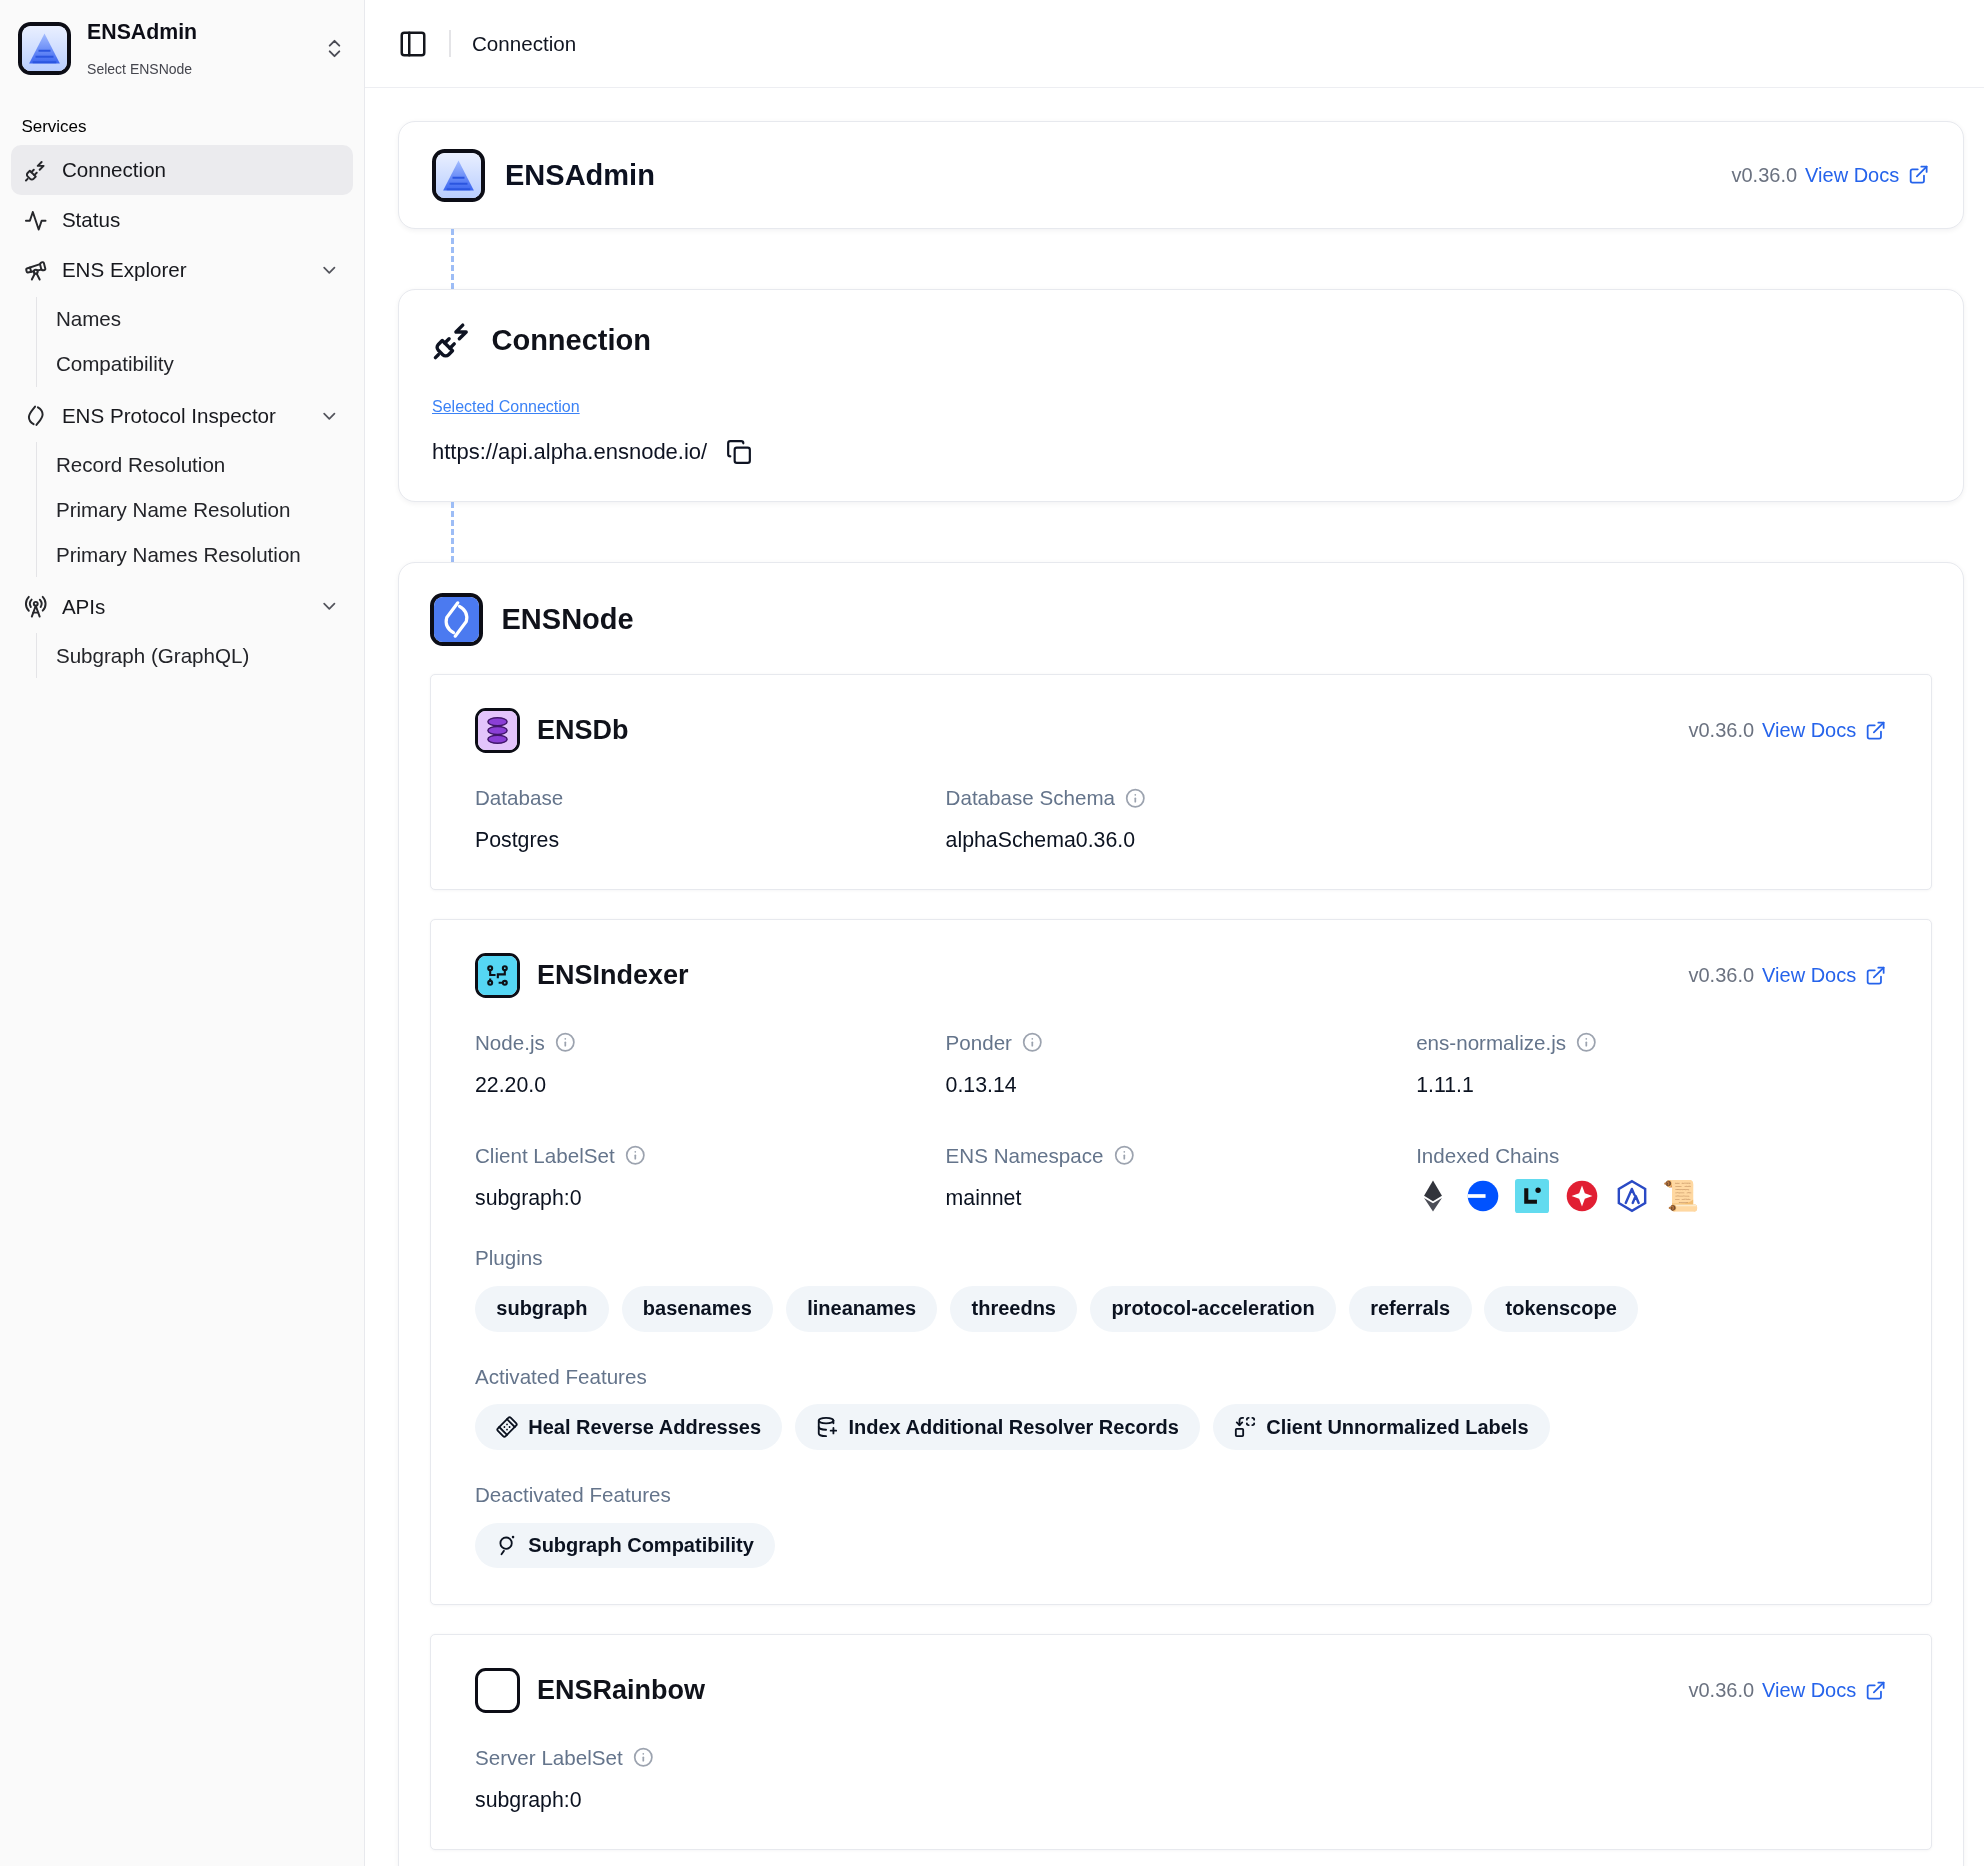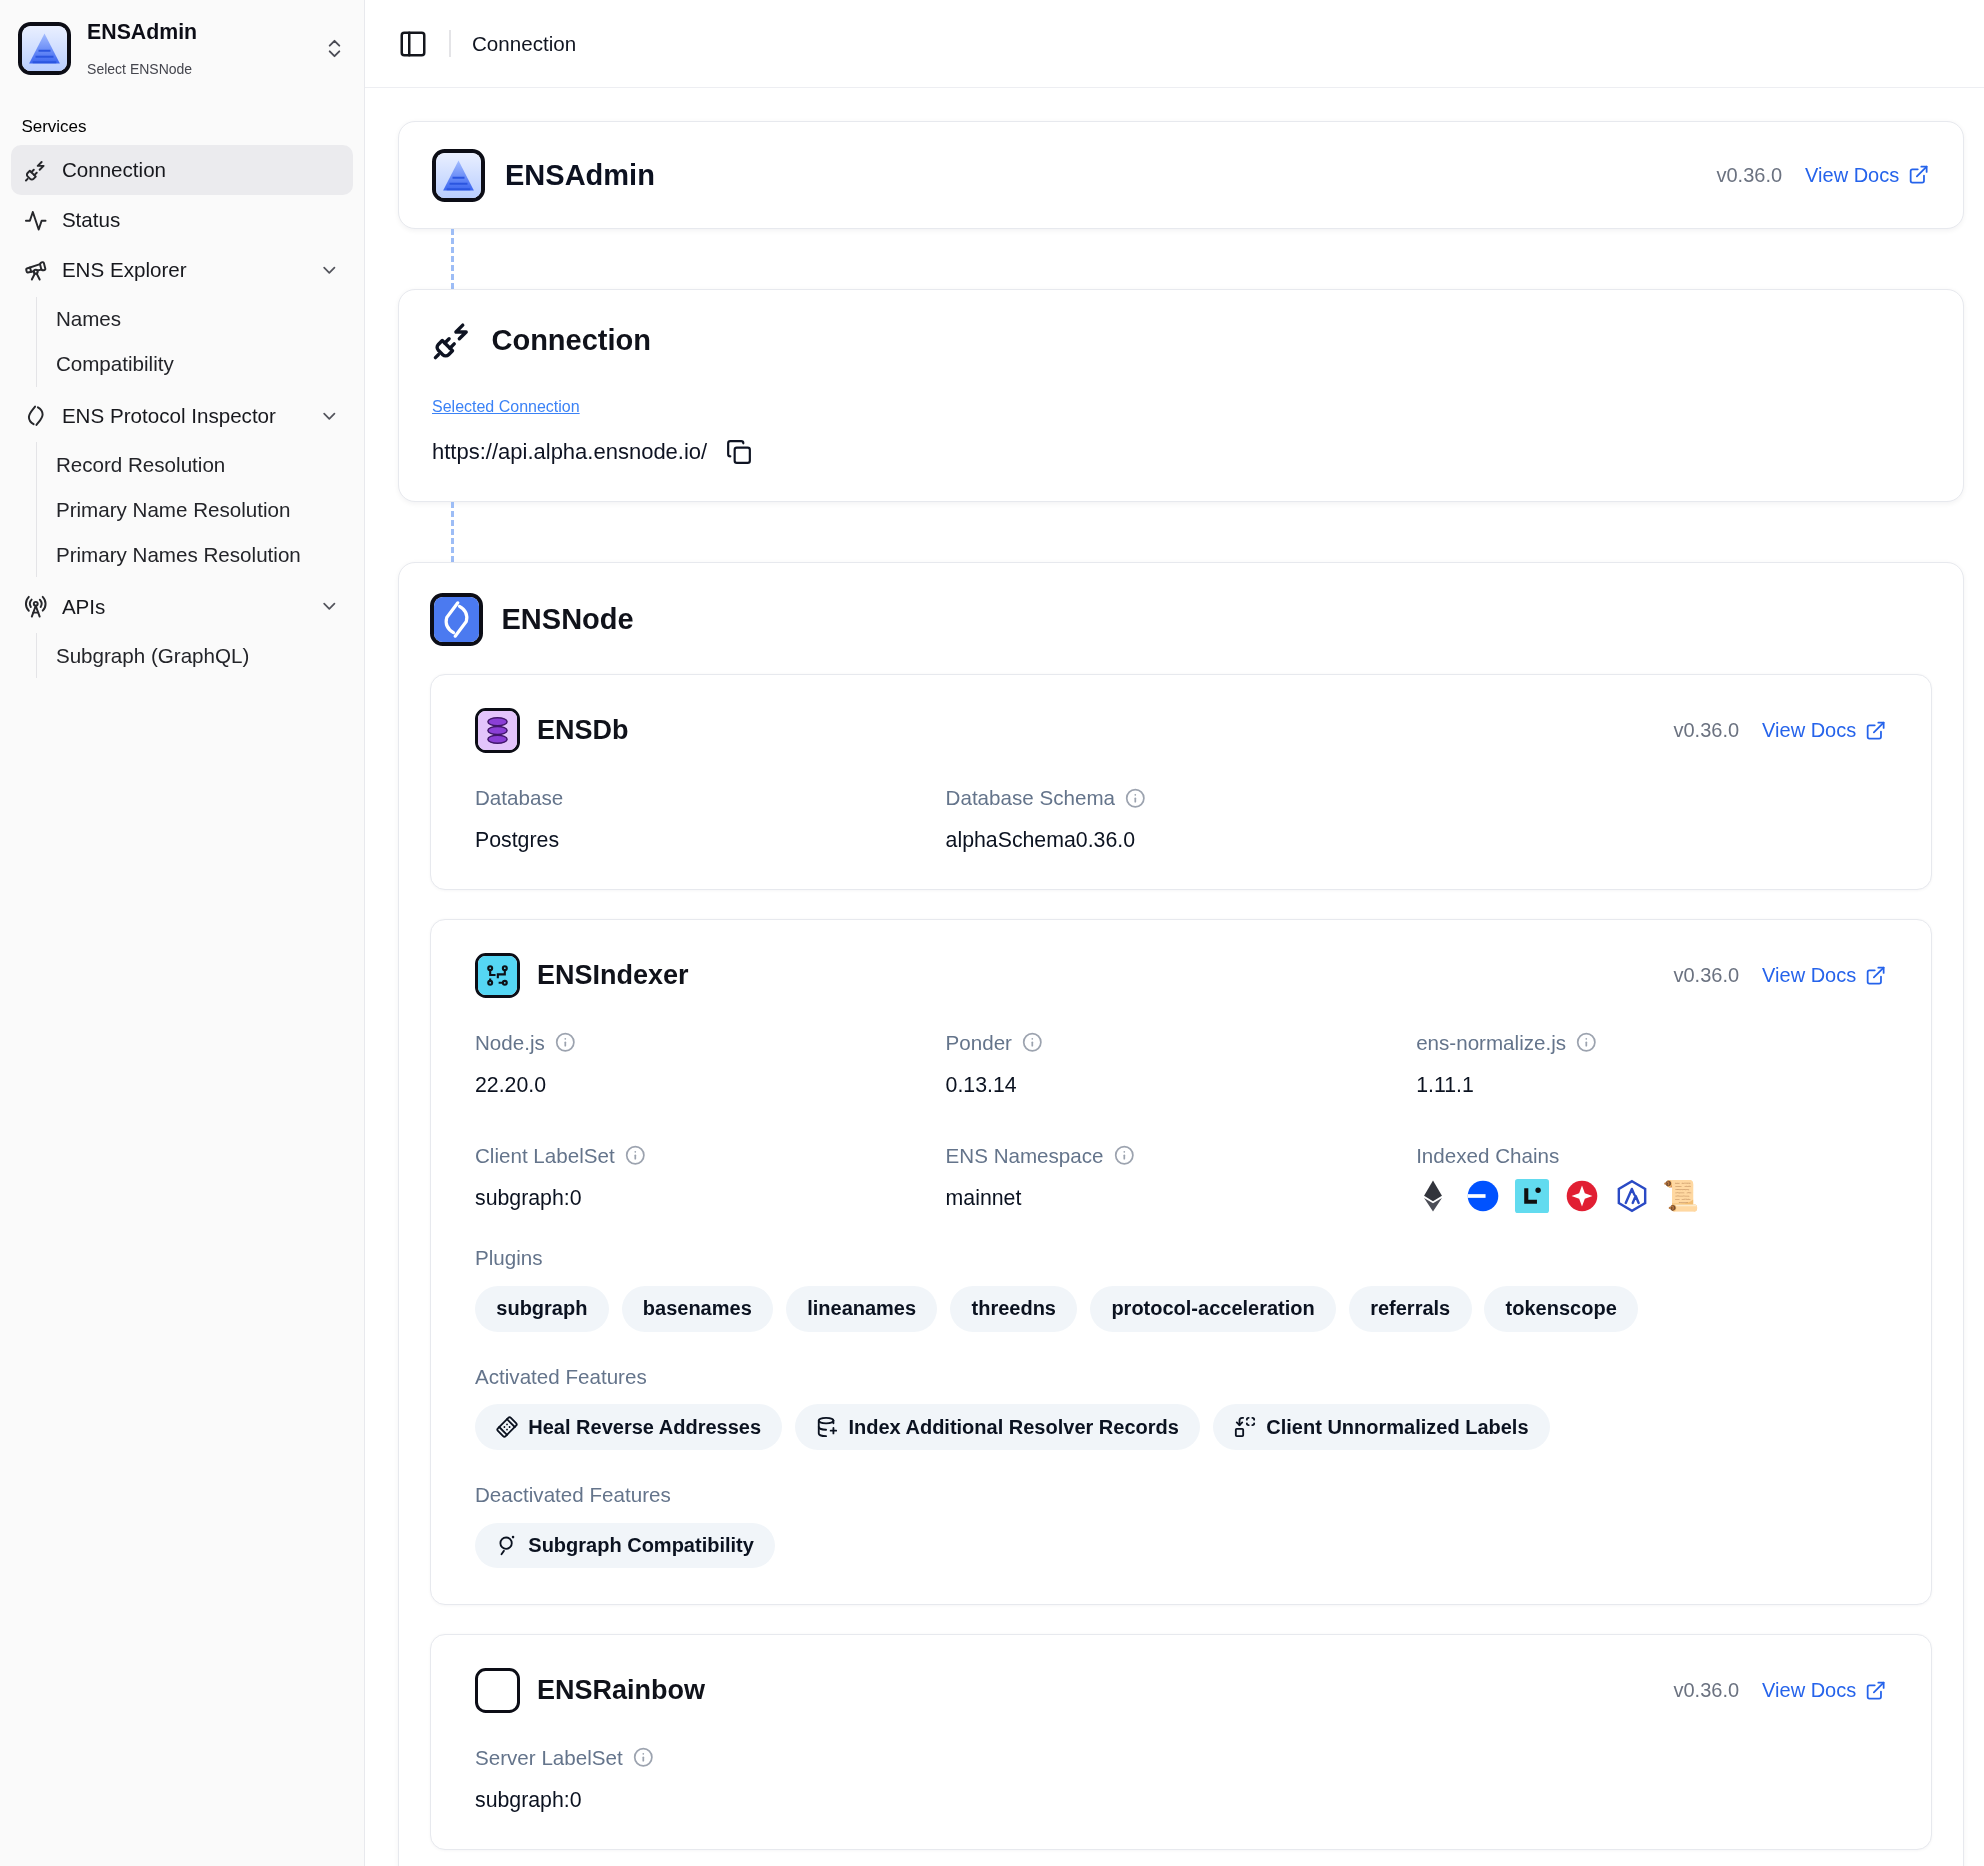--- a/index.html
+++ b/index.html
@@ -30,21 +30,21 @@
   .topbar { height:88px; flex:none; display:flex; align-items:center; padding:0 33px; border-bottom:1.4px solid #edeef2; background:#fff; }
   .tb-toggle { width:30px; height:30px; color:#14161d; background:none; border:none; padding:0; cursor:pointer; }
   .tb-div { width:1.4px; height:27px; background:#e4e4e7; margin:0 21.3px; }
   .tb-crumb { font-size:20.6px; color:#101521; }
   .content { flex:1; padding:33px 21.3px 0 33px; overflow:hidden; }
 
   .card { background:#fff; border:1.4px solid #e7e9ee; border-radius:17px; box-shadow:0 1.4px 5.7px rgba(16,24,40,.05); }
   .card.hero { height:108px; display:flex; align-items:center; justify-content:space-between; padding:0 33px; }
   .hero-left { display:flex; align-items:center; gap:20px; }
   .hero-title { font-size:29px; font-weight:700; color:#0c1120; }
-  .version-row { display:flex; align-items:center; gap:23px; }
+  .version-row { display:flex; align-items:center; gap:8px; }
   .version { font-size:20px; color:#6b7280; }
   .docs-link { display:flex; align-items:center; gap:9.2px; color:#2563eb; font-size:20px; font-weight:500; text-decoration:none; cursor:pointer; }
   .docs-link .ico { width:21.3px; height:21.3px; }
 
   .connector { height:60px; width:0; border-left:3.6px dashed #9dbdf6; margin-left:53px; }
 
   .card.connection { padding:30px 33px 36px; }
   .conn-head { display:flex; align-items:center; gap:18.5px; }
   .conn-ico { width:41px; height:41px; color:#0e1322; }
   .conn-ico svg { width:100%; height:100%; }
@@ -54,21 +54,21 @@
   .conn-url { font-size:22px; color:#0e1322; }
   .copy-btn { width:26px; height:26px; color:#0e1322; background:none; border:none; padding:0; cursor:pointer; }
   .copy-btn svg { width:100%; height:100%; }
 
   .card.ensnode { padding:30px 31px 31px; }
   .node-head { display:flex; align-items:center; gap:18.5px; }
   .node-logo { width:53px; height:53px; border:4.3px solid #0c0d16; border-radius:12.8px; overflow:hidden; flex:none; }
   .node-logo svg { width:100%; height:100%; }
   .node-title { font-size:29px; font-weight:700; }
 
-  .inner-card { border:1.4px solid #e7e9ee; border-radius:15px; padding:33px 44px 36px; margin-top:28.4px; box-shadow:0 0.7px 2.8px rgba(16,24,40,.04); background:#fff; }
+  .inner-card { border:1.4px solid #e7e9ee; border-radius:5px; padding:33px 44px 36px; margin-top:28.4px; box-shadow:0 0.7px 2.8px rgba(16,24,40,.04); background:#fff; }
   .ic-head { display:flex; align-items:center; justify-content:space-between; }
   .ic-left { display:flex; align-items:center; gap:17px; }
   .ic-logo { width:45px; height:45px; border:3.6px solid #0c0d16; border-radius:10.7px; overflow:hidden; flex:none; }
   .ic-logo svg { width:100%; height:100%; }
   .ic-title { font-size:27px; font-weight:700; }
 
   .grid3 { display:grid; grid-template-columns:1fr 1fr 1fr; row-gap:46px; margin-top:33px; }
   .field-label { display:flex; align-items:center; gap:10px; font-size:20.6px; color:#64748b; font-weight:500; }
   .info-ico { width:20.6px; height:20.6px; color:#9ca3af; cursor:pointer; }
   .field-value { margin-top:18px; font-size:21.3px; color:#0b1220; }

